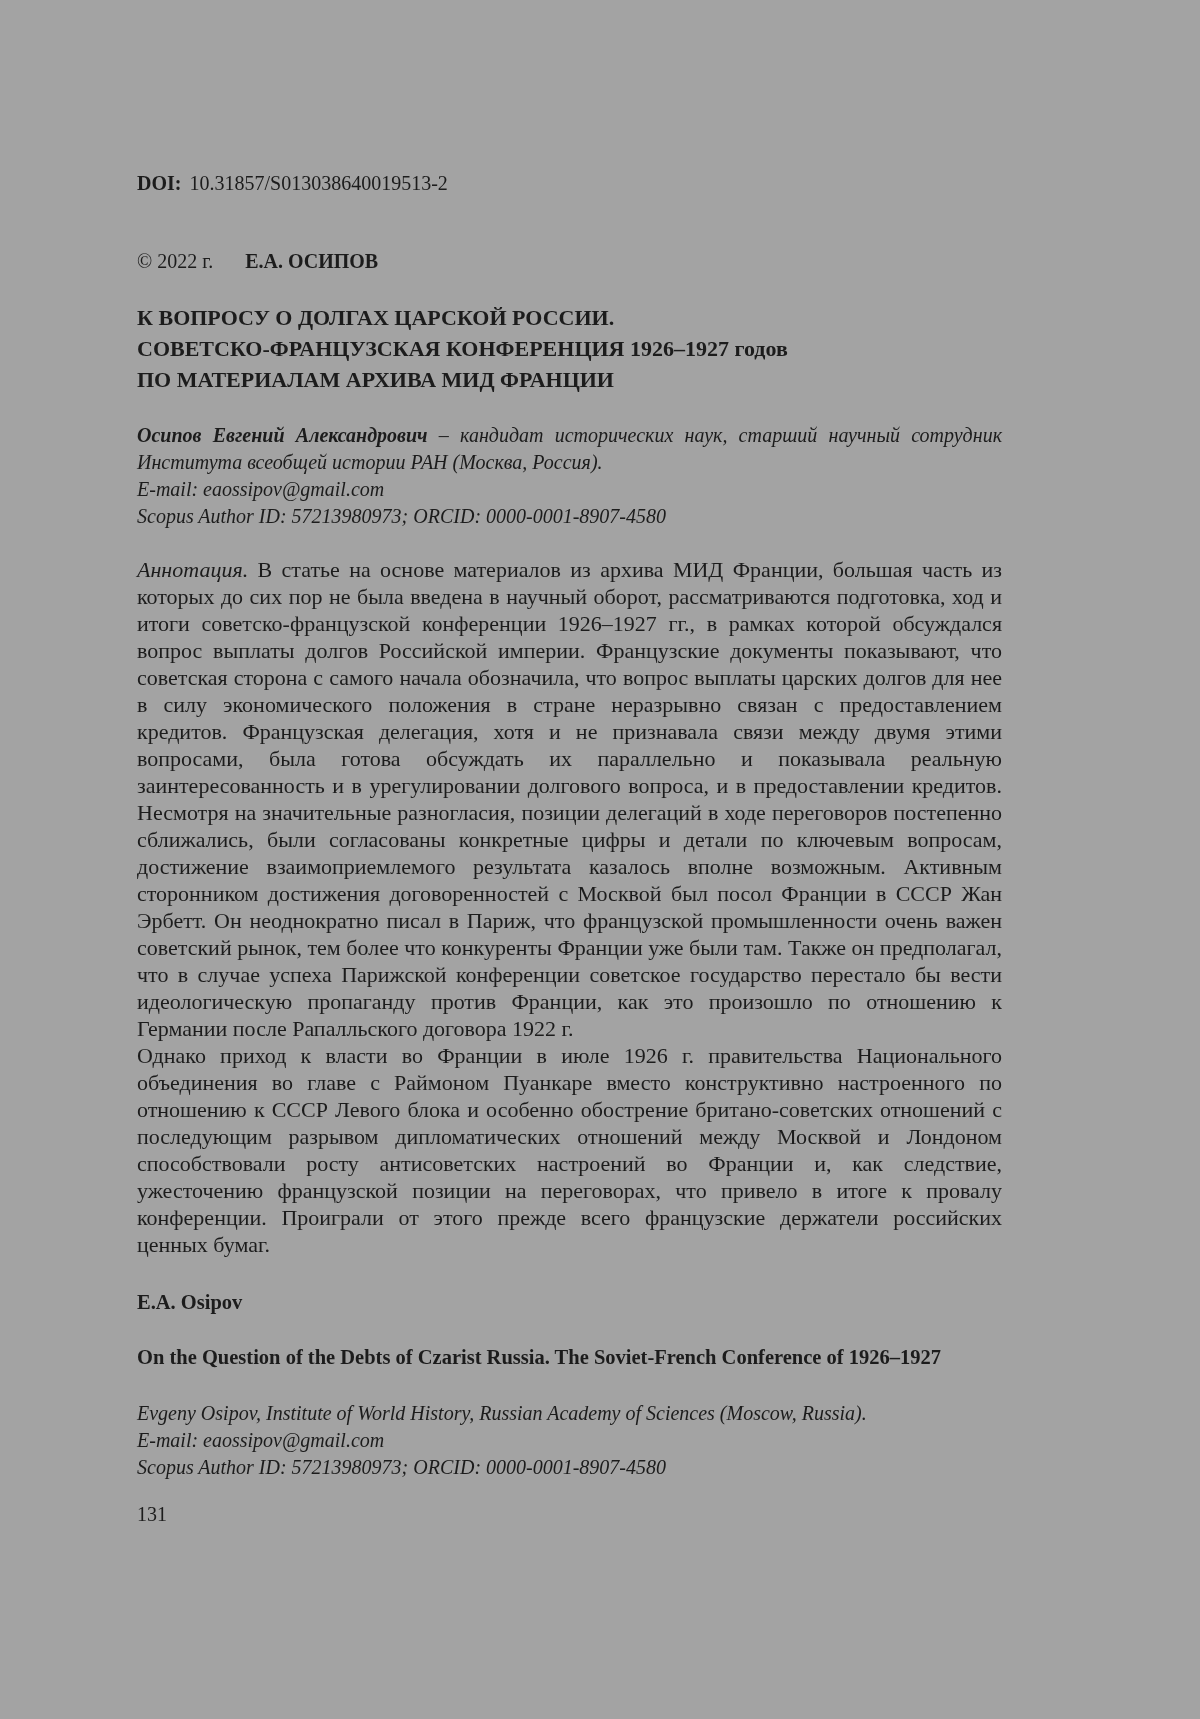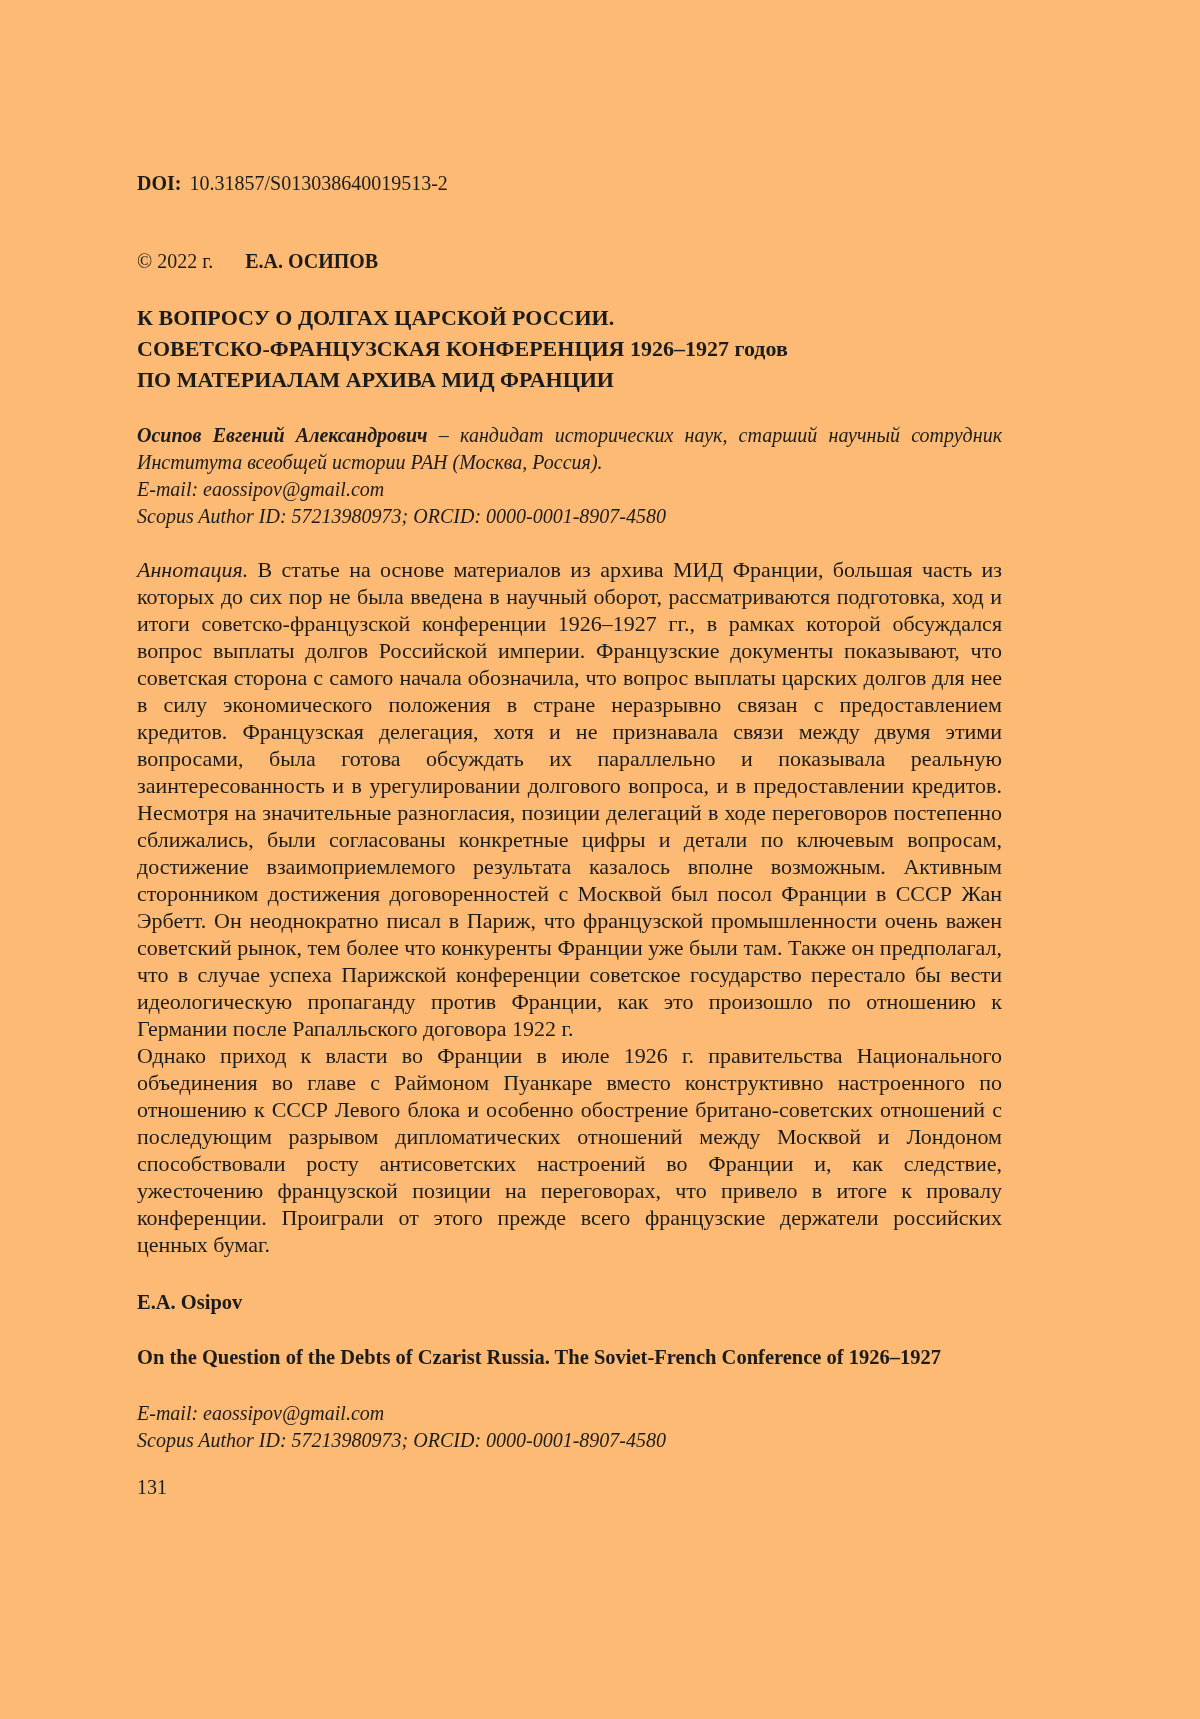--- a/index.html
+++ b/index.html
@@ -8,21 +8,21 @@
     width: 1200px;
     height: 1719px;
     font-family: "Liberation Serif", serif;
     color: #1c1c1c;
     overflow: hidden;
   }
   .page {
     width: 1200px;
     height: 1719px;
     padding: 170px 198px 0 137px;
-    background: #fdba74;
+    background: #a3a3a3;
   }
   .b  { font-weight: bold; }
   .i  { font-style: italic; }
   .bi { font-weight: bold; font-style: italic; }
   .justify { text-align: justify; }
 
   .doi-line { font-size: 20px; line-height: 27px; }
   .doi-value { margin-left: 8px; }
 
   .byline { margin-top: 51px; font-size: 20px; line-height: 27px; }
@@ -92,20 +92,21 @@
     <p><span class="i">Аннотация.</span><span> В статье на основе материалов из архива МИД Франции, большая часть из которых до сих пор не была введена в научный оборот, рассматриваются подготовка, ход и итоги советско-французской конференции 1926–1927 гг., в рамках которой обсуждался вопрос выплаты долгов Российской империи. Французские документы показывают, что советская сторона с самого начала обозначила, что вопрос выплаты царских долгов для нее в силу экономического положения в стране неразрывно связан с предоставлением кредитов. Французская делегация, хотя и не признавала связи между двумя этими вопросами, была готова обсуждать их параллельно и показывала реальную заинтересованность и в урегулировании долгового вопроса, и в предоставлении кредитов. Несмотря на значительные разногласия, позиции делегаций в ходе переговоров постепенно сближались, были согласованы конкретные цифры и детали по ключевым вопросам, достижение взаимоприемлемого результата казалось вполне возможным. Активным сторонником достижения договоренностей с Москвой был посол Франции в СССР Жан Эрбетт. Он неоднократно писал в Париж, что французской промышленности очень важен советский рынок, тем более что конкуренты Франции уже были там. Также он предполагал, что в случае успеха Парижской конференции советское государство перестало бы вести идеологическую пропаганду против Франции, как это произошло по отношению к Германии после Рапалльского договора 1922 г.</span></p>
     <p>Однако приход к власти во Франции в июле 1926 г. правительства Национального объединения во главе с Раймоном Пуанкаре вместо конструктивно настроенного по отношению к СССР Левого блока и особенно обострение британо-советских отношений с последующим разрывом дипломатических отношений между Москвой и Лондоном способствовали росту антисоветских настроений во Франции и, как следствие, ужесточению французской позиции на переговорах, что привело в итоге к провалу конференции. Проиграли от этого прежде всего французские держатели российских ценных бумаг.</p>
   </div>
 
 
   <p class="en-author">E.A. Osipov</p>
 
   <p class="en-title">On the Question of the Debts of Czarist Russia. The Soviet-French Conference of 1926–1927</p>
 
   <div class="en-affil">
+    <p>Evgeny Osipov, Institute of World History, Russian Academy of Sciences (Moscow, Russia).</p>
     <p>E-mail: eaossipov@gmail.com</p>
     <p>Scopus Author ID: 57213980973; ORCID: 0000-0001-8907-4580</p>
   </div>
 
   <div class="footer">
     <span>131</span>
   </div>
 
 </div>
 

